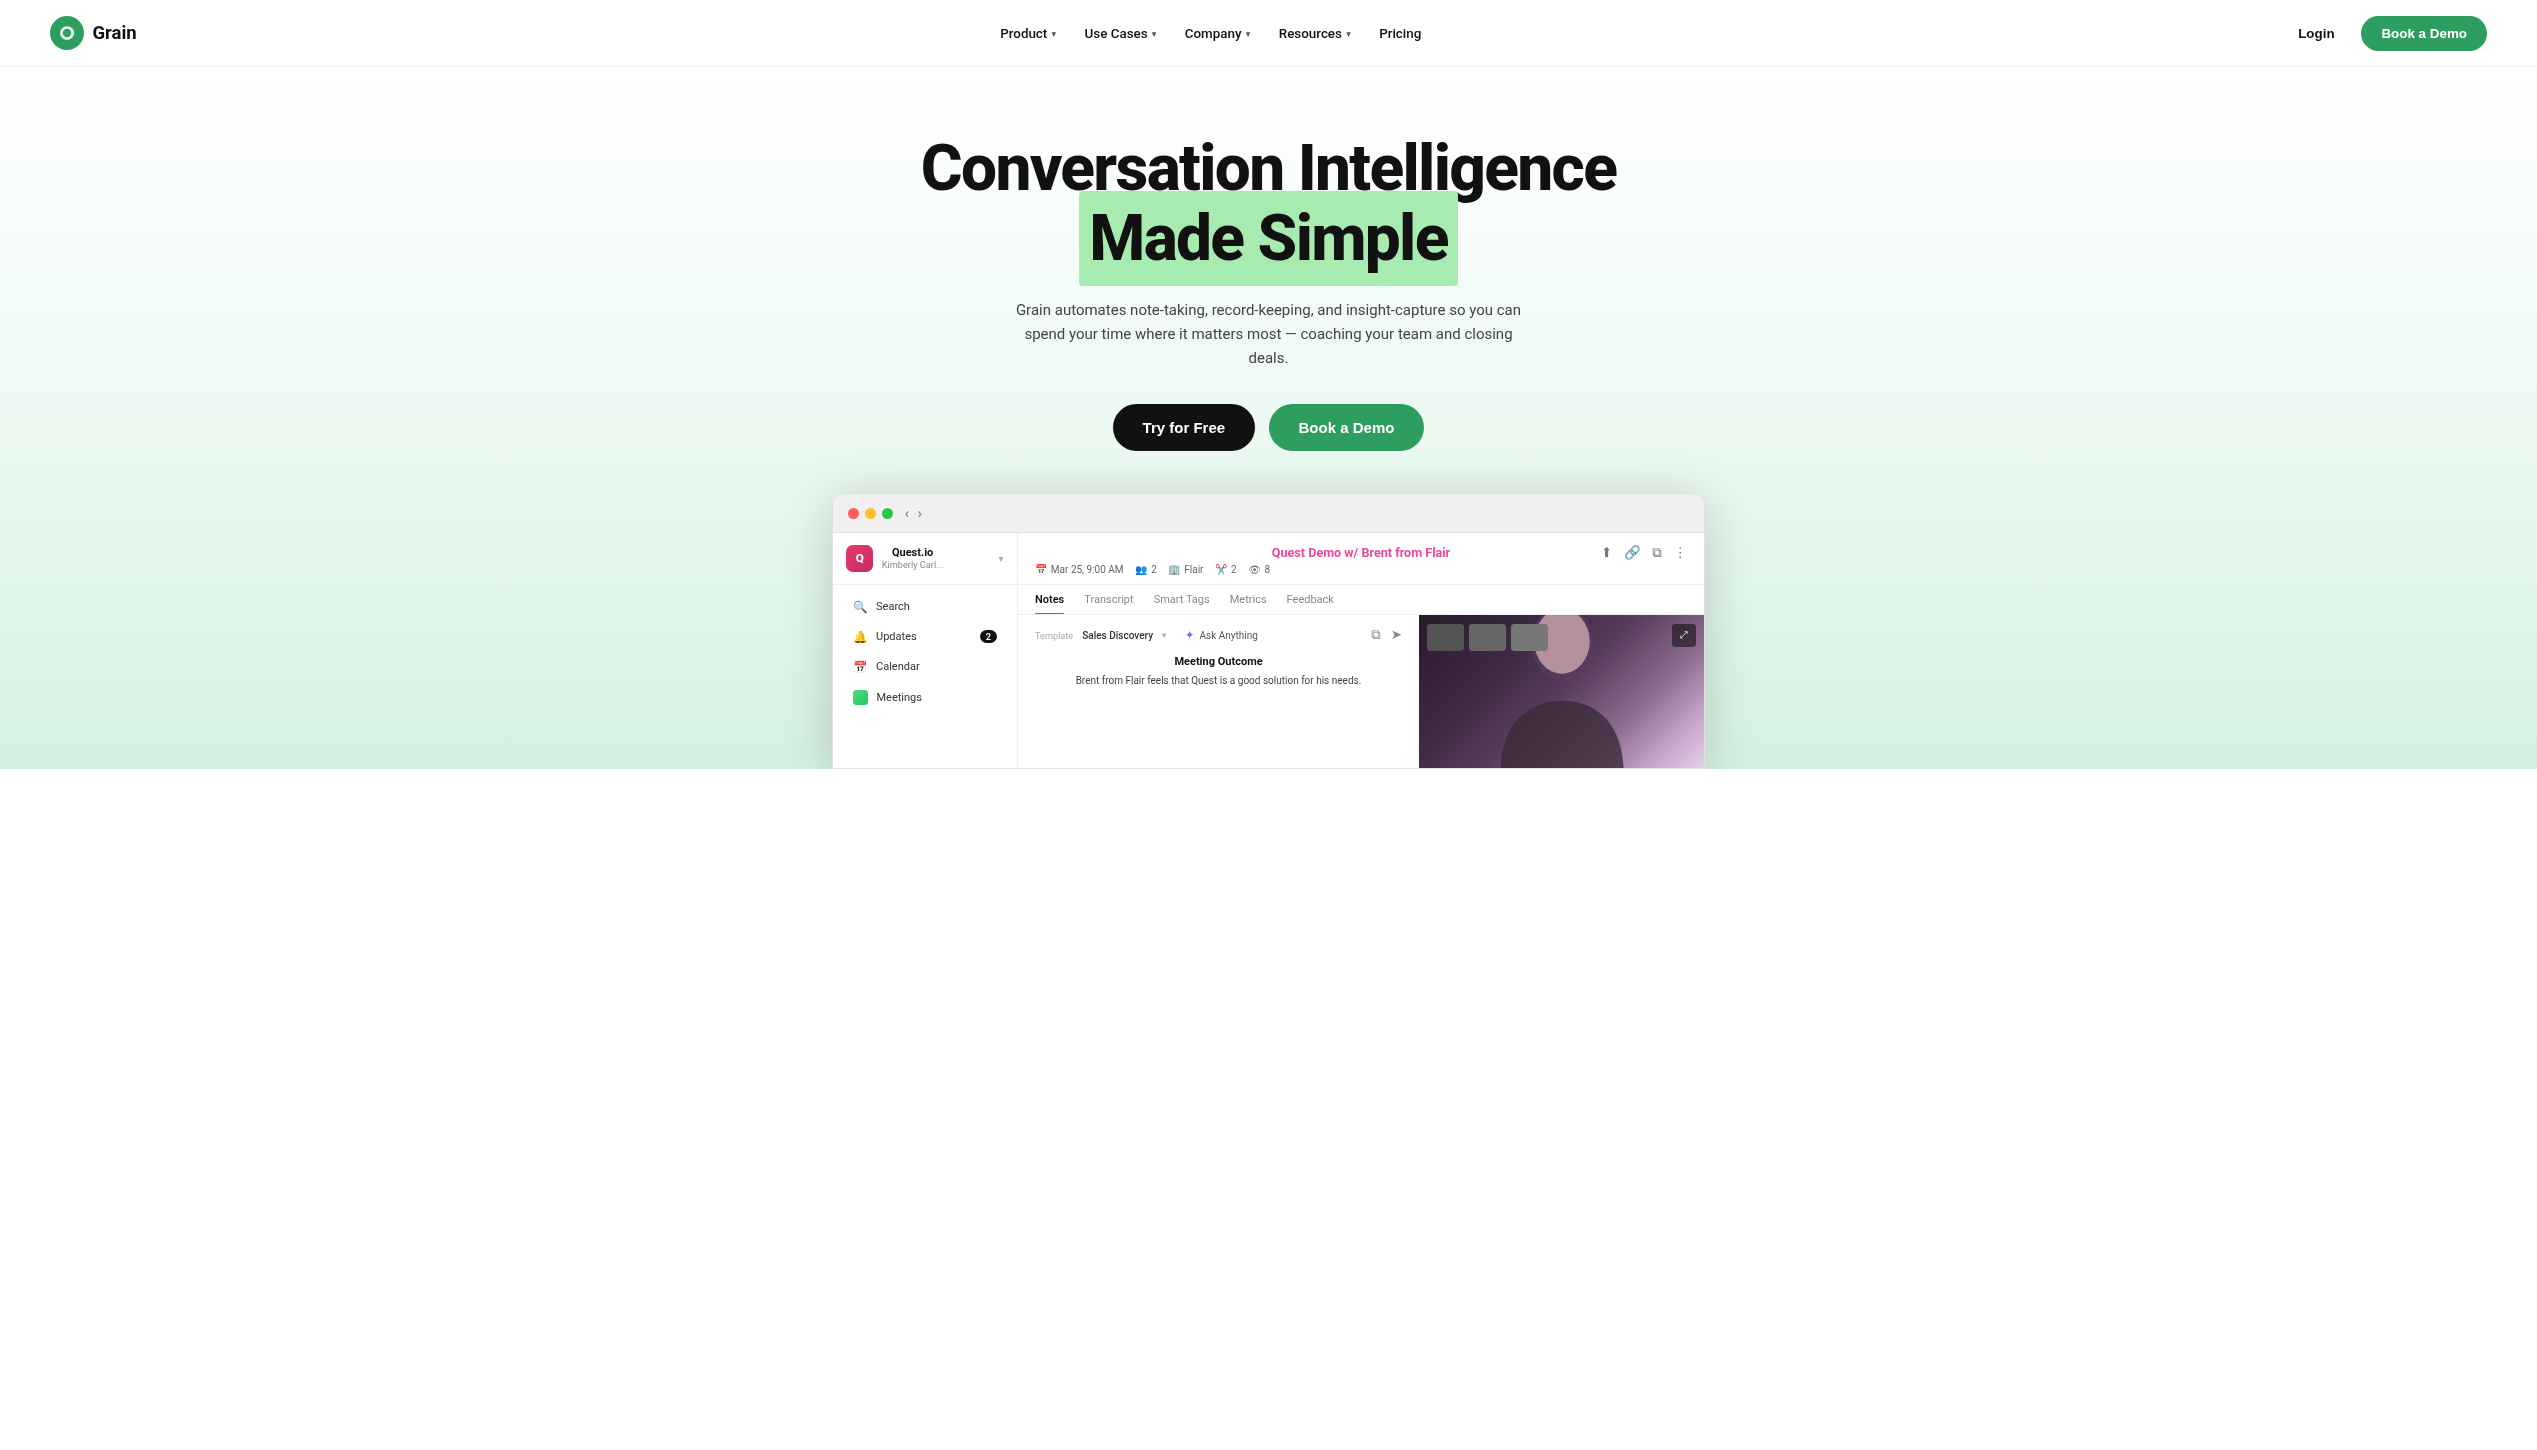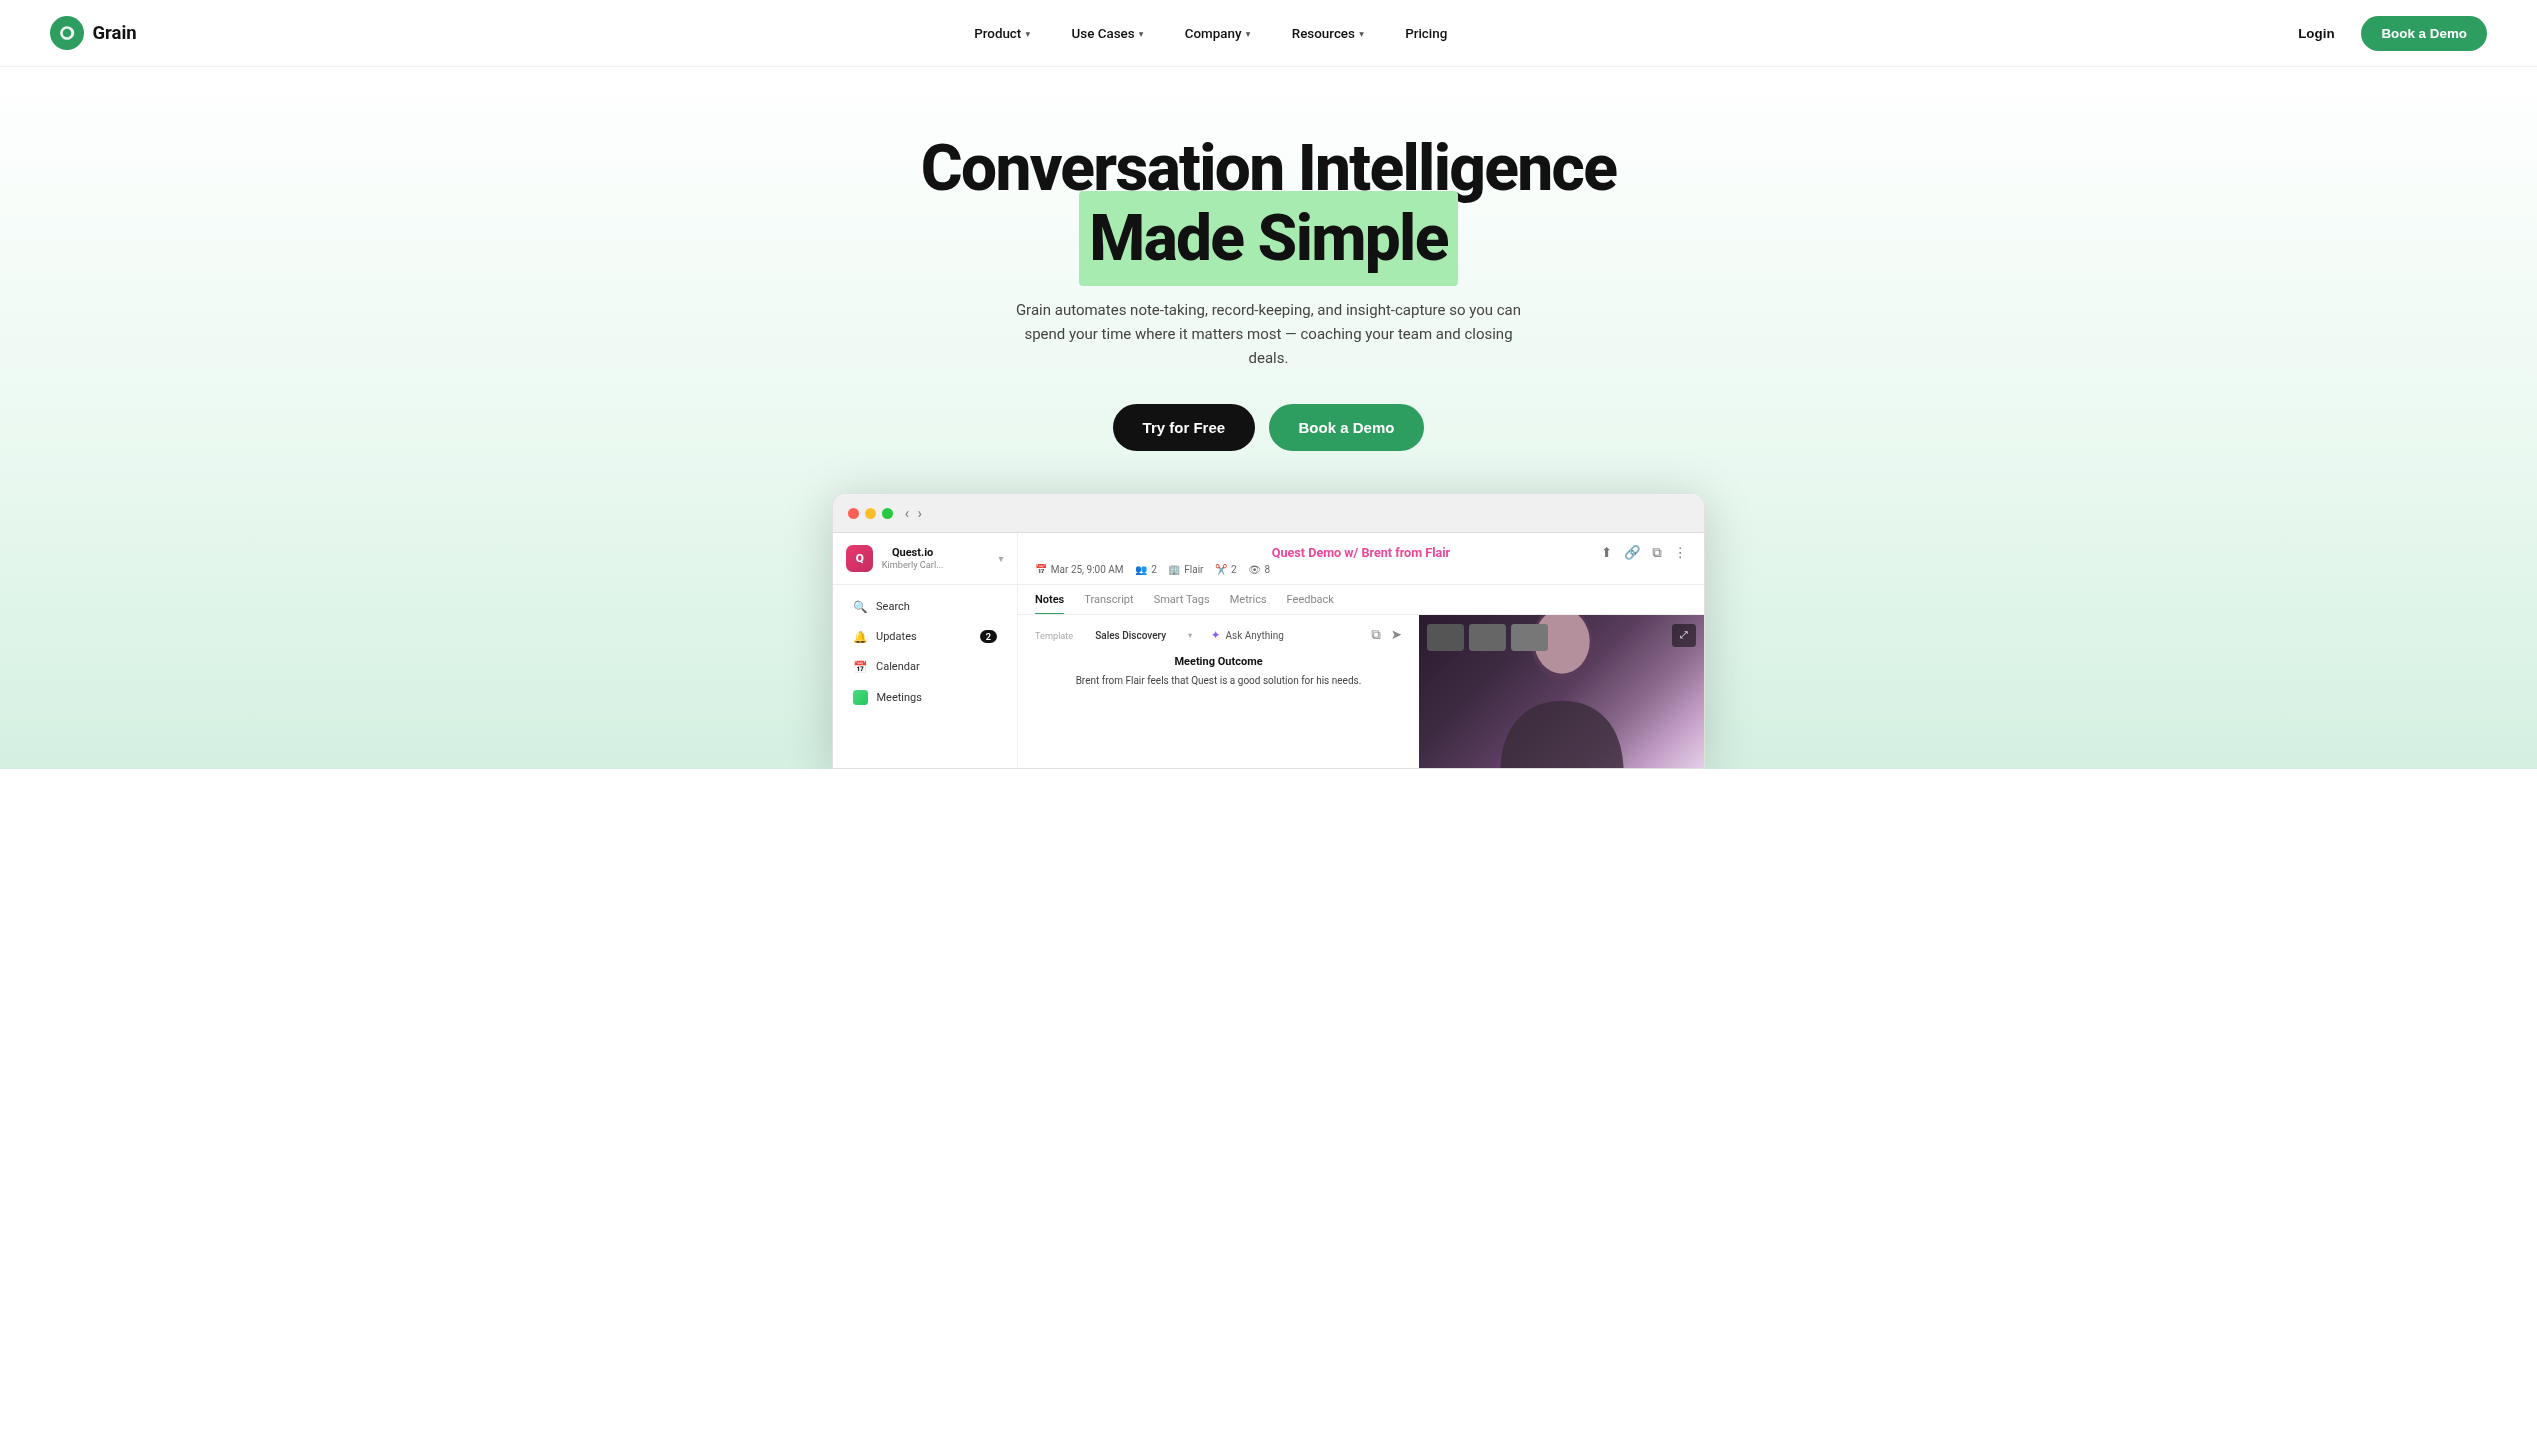--- a/index.html
+++ b/index.html
@@ -42,21 +42,21 @@
 
     .logo-text {
       font-size: 18.5px;
       font-weight: 700;
       color: #111;
     }
 
     .nav-links {
       display: flex;
       align-items: center;
-      gap: 18px;
+      gap: 5px;
       list-style: none;
     }
 
     .nav-links li a {
       text-decoration: none;
       color: #111;
       font-size: 13.4px;
       font-weight: 500;
       padding: 6.7px 11.7px;
       border-radius: 5px;
@@ -396,21 +396,21 @@
     .notes-toolbar {
       display: flex;
       align-items: center;
       gap: 10px;
       margin-bottom: 11.7px;
     }
 
     .template-selector {
       display: flex;
       align-items: center;
-      gap: 22px;
+      gap: 9px;
       font-size: 10px;
       color: #666;
       cursor: pointer;
     }
 
     .template-label {
       color: #aaa;
       font-size: 9.2px;
     }
 

